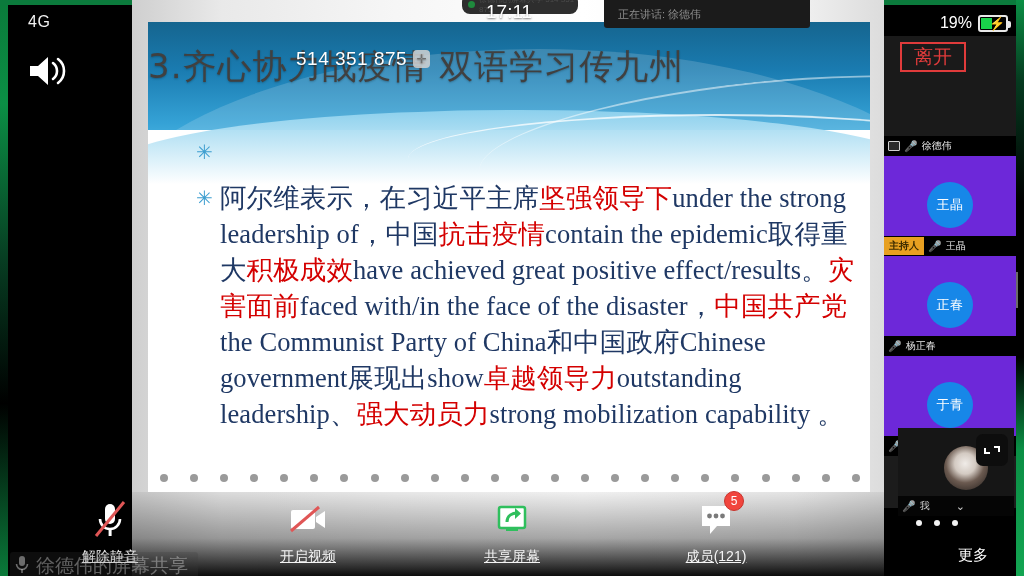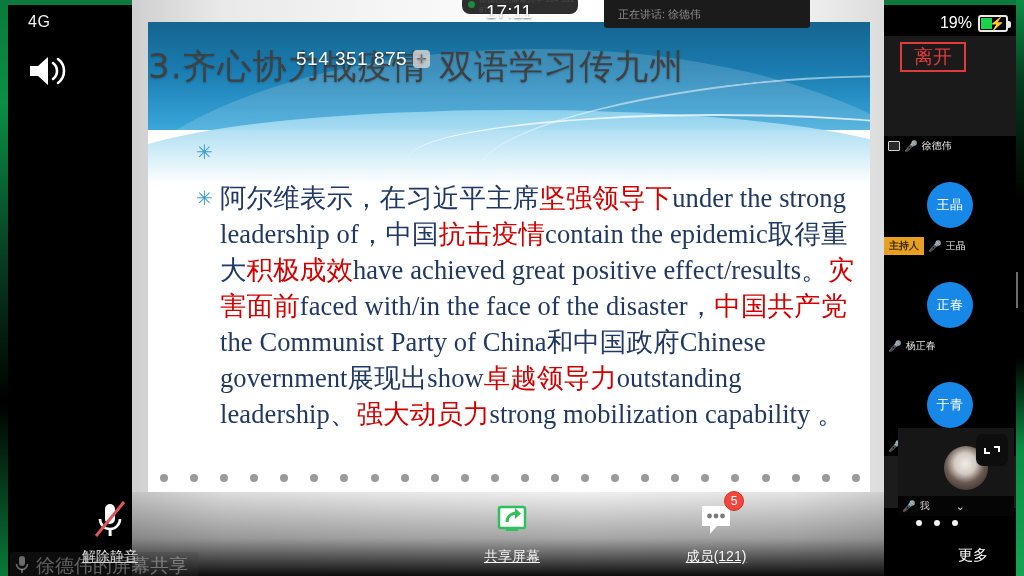--- a/index.html
+++ b/index.html
@@ -201,21 +201,21 @@
     background: #f1453d; color:#fff; font-size: 12px;
     display:flex; align-items:center; justify-content:center; padding: 0 5px;
     border: 1px solid #c8332c;
   }
 
   
   .rail {
     position: absolute; right: 8px; top: 36px; width: 132px; height: 540px;
     background: #1c1c1c;
   }
-  .tile { position: relative; width: 132px; height: 100px; background: #000000; }
+  .tile { position: relative; width: 132px; height: 100px; background: #6d28d9; }
   .tile .av {
     position:absolute; left:50%; top: 26px; transform: translateX(-50%);
     width: 46px; height: 46px; border-radius: 50%;
     background: #1787e8; color:#fff; font-size: 13px;
     display:flex; align-items:center; justify-content:center;
     letter-spacing: .5px;
   }
   .namebar {
     position:absolute; left:0; bottom:0; width:100%; height: 20px;
     background:#000; display:flex; align-items:center; gap:4px; padding-left:4px;
@@ -375,20 +375,30 @@
         <svg width="44" height="40" viewBox="0 0 44 40">
           <rect x="17" y="4" width="10" height="20" rx="5" fill="#ffffff"></rect>
           <path d="M12 19 A10 10 0 0 0 32 19" stroke="#ffffff" stroke-width="2.6" fill="none"></path>
           <rect x="20.6" y="28" width="3" height="8" fill="#ffffff"></rect>
           <line x1="8" y1="36" x2="36" y2="2" stroke="#e05656" stroke-width="3"></line>
         </svg>
       </div>
       <div class="tlabel">解除静音</div>
     </div>
 
+    <div class="tool tool2">
+      <div class="icon-box">
+        <svg width="44" height="40" viewBox="0 0 44 40">
+          <rect x="5" y="10" width="24" height="19" rx="2" fill="#ffffff"></rect>
+          <polygon points="30,17 39,11 39,28 30,22" fill="#ffffff"></polygon>
+          <line x1="5" y1="31" x2="33" y2="7" stroke="#e05656" stroke-width="3"></line>
+        </svg>
+      </div>
+      <div class="tlabel">开启视频</div>
+    </div>
 
     <div class="tool tool3">
       <div class="icon-box">
         <svg width="44" height="40" viewBox="0 0 44 40">
           <rect x="9" y="7" width="26" height="21" rx="2" fill="#ffffff" stroke="#2fbf5d" stroke-width="2.5"></rect>
           <path d="M17 22 C17 15, 23 13, 27 13" stroke="#2fbf5d" stroke-width="3" fill="none"></path>
           <polygon points="25,8 31,13.5 25,19" fill="#2fbf5d"></polygon>
           <rect x="16" y="28" width="12" height="3" fill="#2fbf5d"></rect>
         </svg>
       </div>

